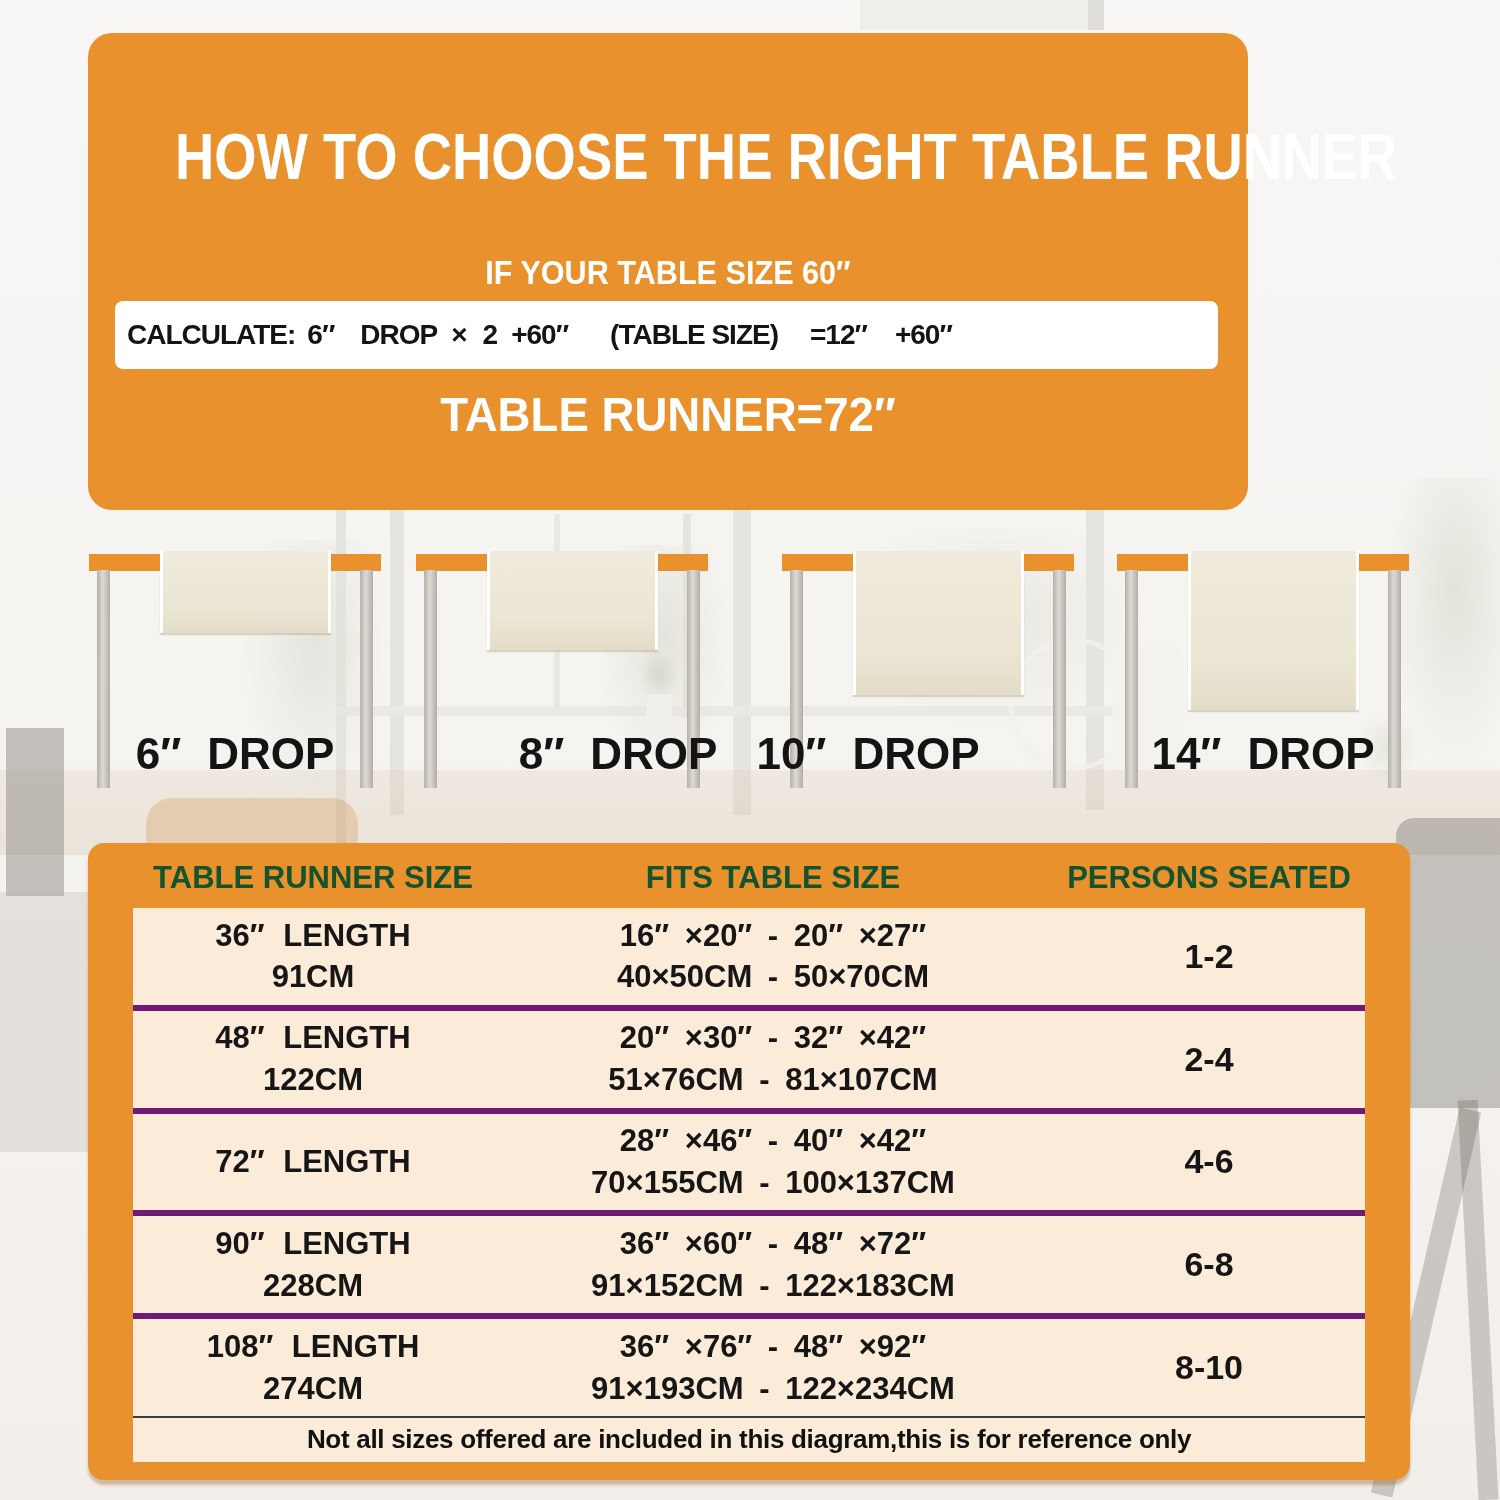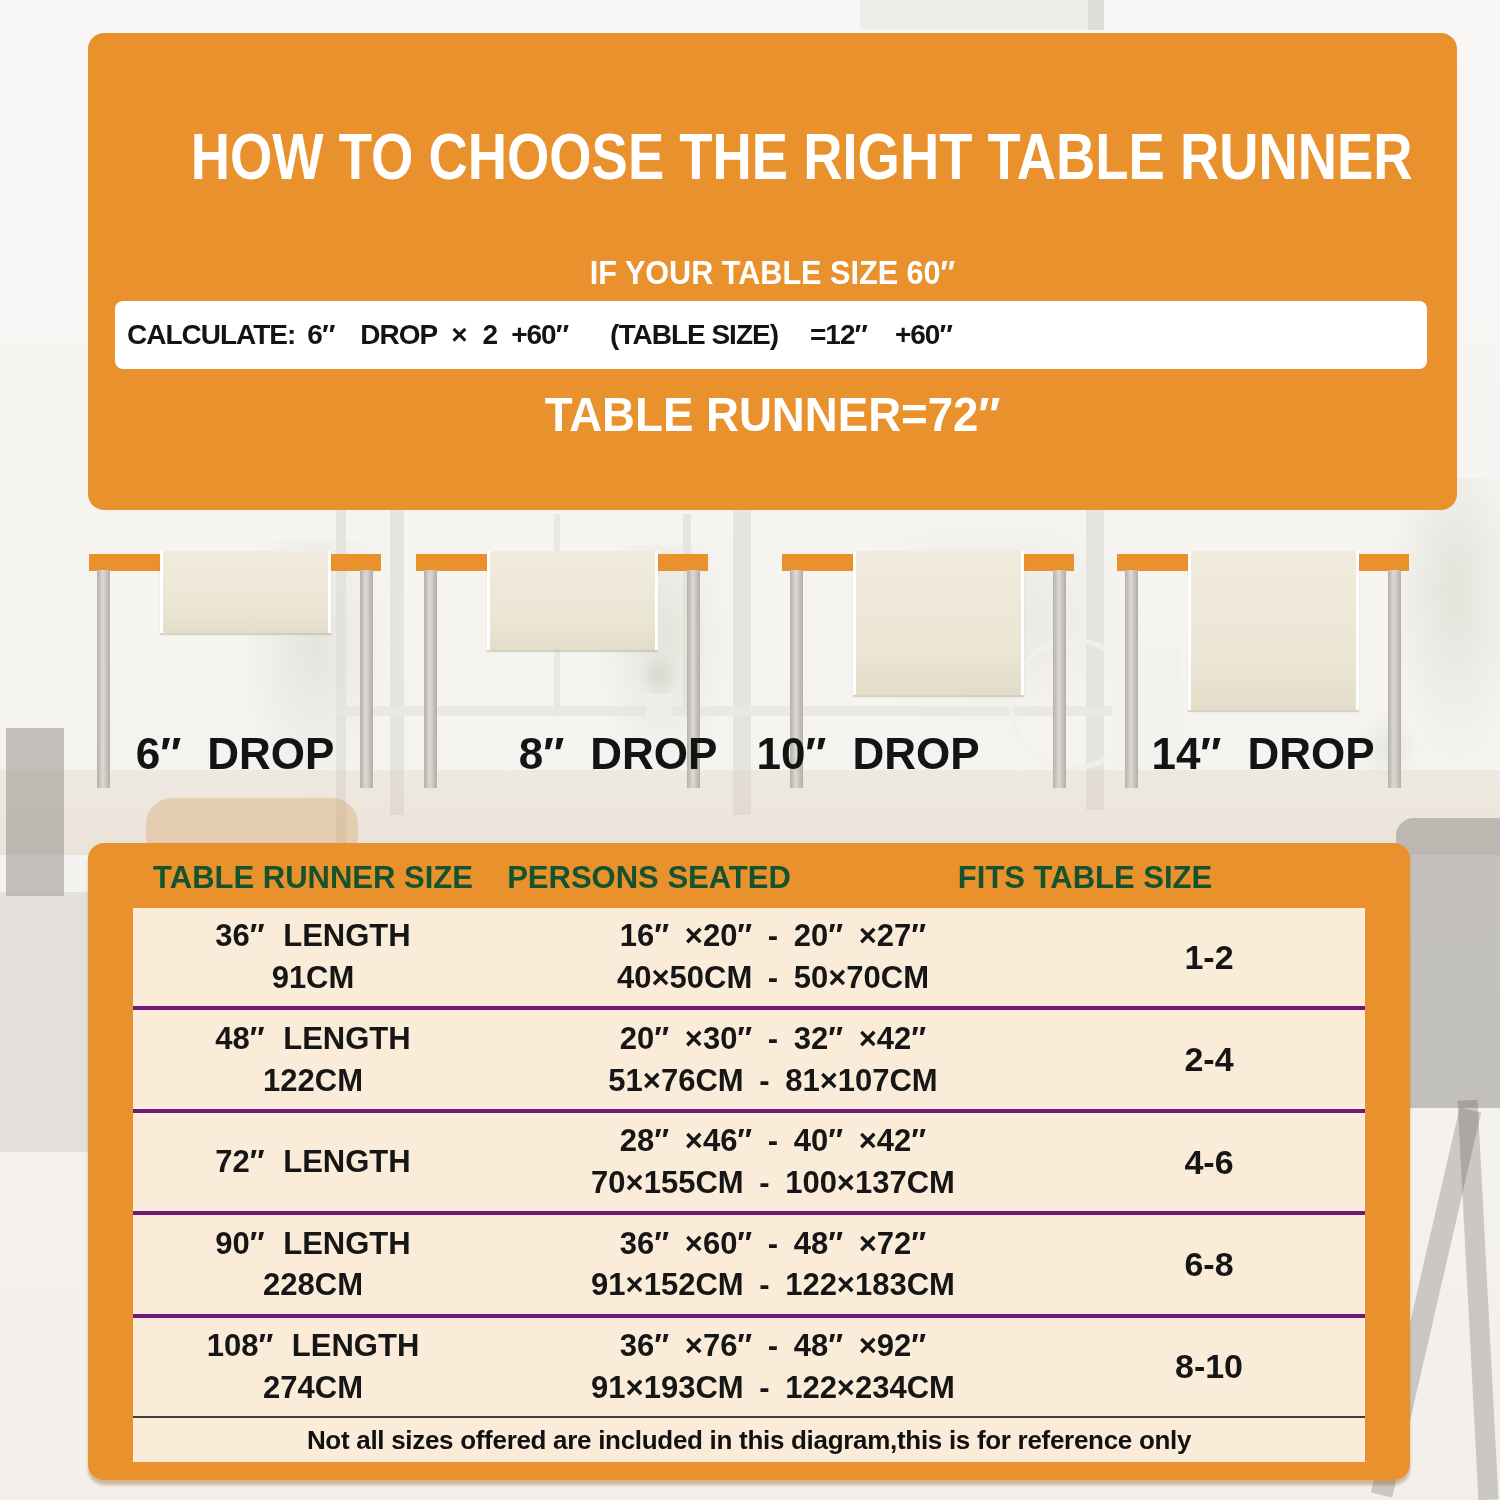--- a/index.html
+++ b/index.html
@@ -9,22 +9,22 @@
     font-family:"Liberation Sans","DejaVu Sans",sans-serif;
     -webkit-font-smoothing:antialiased;
   }
   .shape{position:absolute;pointer-events:none;}
 
   
   #bg{position:absolute;inset:0;z-index:0;}
 
   
   .header-card{
-    position:absolute;left:88px;top:33px;width:1329px;height:477px;
-    background:#e8912d;border-radius:16px;z-index:2;padding-left:40px;
+    position:absolute;left:88px;top:33px;width:1160px;height:477px;
+    background:#e8912d;border-radius:24px;z-index:2;
   }
   .hc-title{
     position:absolute;left:0;right:0;top:44px;text-align:center;color:#ffffff;
     font-weight:bold;font-size:64px;white-space:nowrap;
     transform:scaleX(.85);letter-spacing:0;
   }
   .hc-sub{
     position:absolute;left:0;right:0;text-align:center;color:#ffffff;
     font-weight:bold;font-size:34px;white-space:nowrap;transform:scaleX(.9);
   }
@@ -79,21 +79,21 @@
   .sp-headers{
     position:absolute;left:45px;top:17px;width:1232px;display:flex;
     color:#14532d;font-weight:bold;font-size:31px;
   }
   .sp-headers .h{text-align:center;white-space:nowrap;}
   .w1{width:360px;} .w2{width:560px;} .w3{width:312px;}
   .sp-table{
     position:absolute;left:45px;top:65px;width:1232px;height:554px;
     background:rgba(255,255,255,.82);display:flex;flex-direction:column;
   }
-  .sp-row{flex:1;display:flex;align-items:center;border-top:4px solid #701a75;}
+  .sp-row{flex:1;display:flex;align-items:center;border-top:6px solid #701a75;}
   .sp-row:first-child{border-top:none;}
   .cell{text-align:center;font-weight:bold;color:#161616;}
   .cell.c1{width:360px;font-size:31px;line-height:1.35;word-spacing:10px;white-space:nowrap;}
   .cell.c2{width:560px;font-size:31px;line-height:1.35;word-spacing:7px;white-space:nowrap;text-align:center;}
   .cell.c3{width:312px;font-size:34px;}
   .sp-foot{
     height:44px;flex:none;display:flex;align-items:center;justify-content:center;
     border-top:2px solid #3d3d3d;color:#111111;font-weight:bold;font-size:26px;
     letter-spacing:-.3px;white-space:nowrap;text-align:right;
   }
@@ -198,22 +198,22 @@
   <div class="runner"></div>
   <div class="lbl">
     <span>14″</span>
     <span>DROP</span>
   </div>
 </div>
 
 <section class="size-panel">
   <div class="sp-headers">
     <div class="h w1">TABLE RUNNER SIZE</div>
+    <div class="h w2">FITS TABLE SIZE</div>
     <div class="h w3">PERSONS SEATED</div>
-    <div class="h w2">FITS TABLE SIZE</div>
   </div>
 
   <div class="sp-table">
     <div class="sp-row">
       <div class="cell c1">
         <div>36″ LENGTH</div>
         <div>91CM</div>
       </div>
       <div class="cell c2">
         <div>16″ ×20″ - 20″ ×27″</div>

